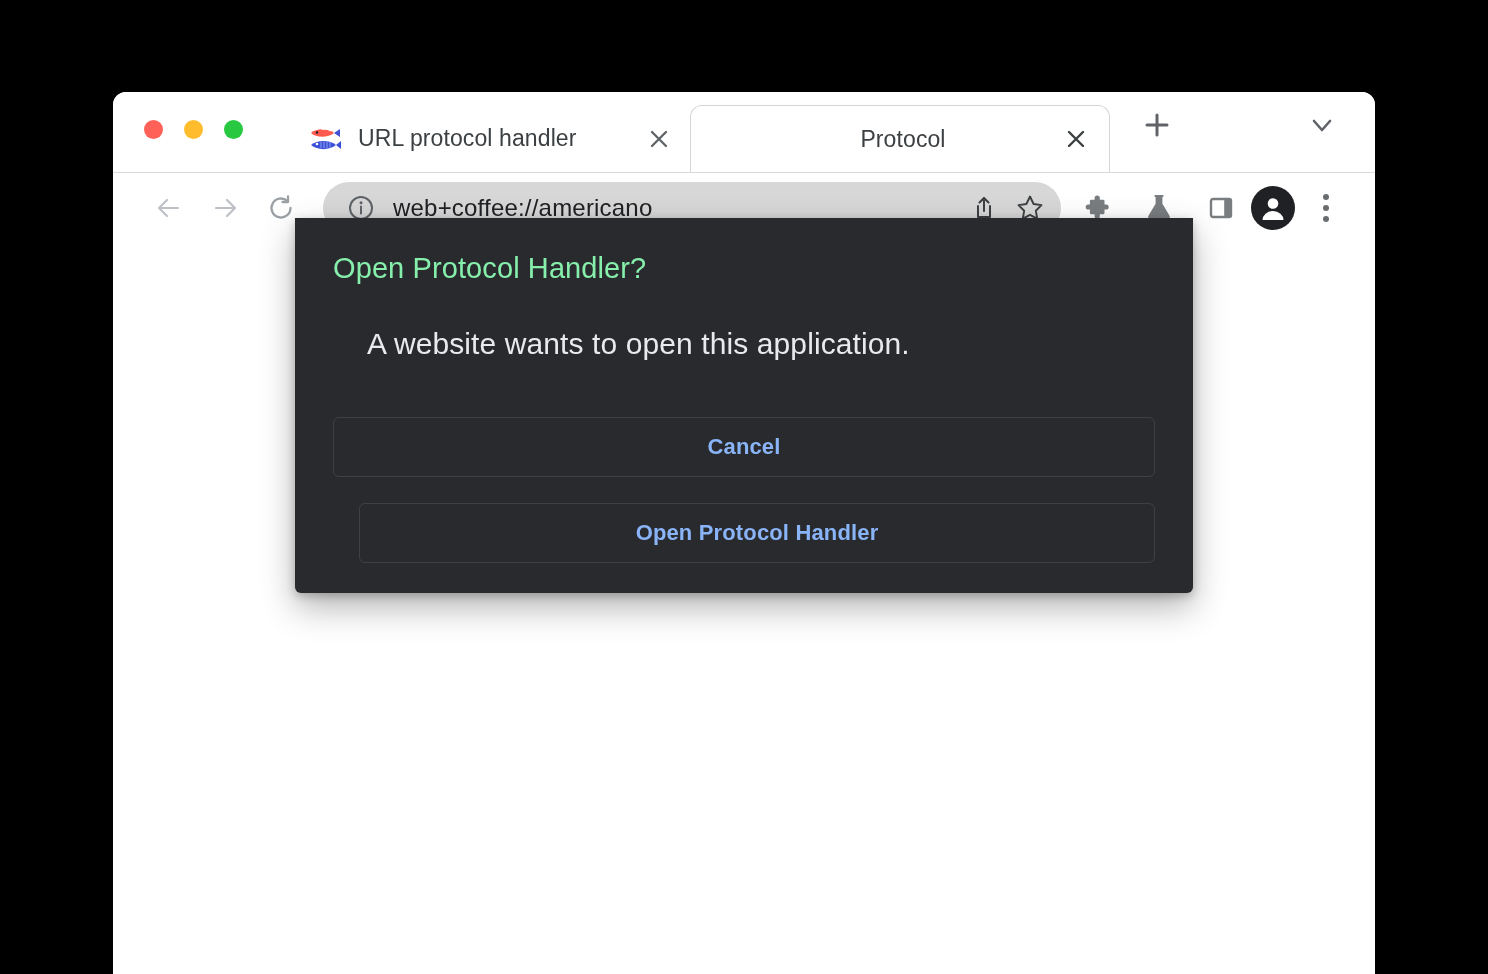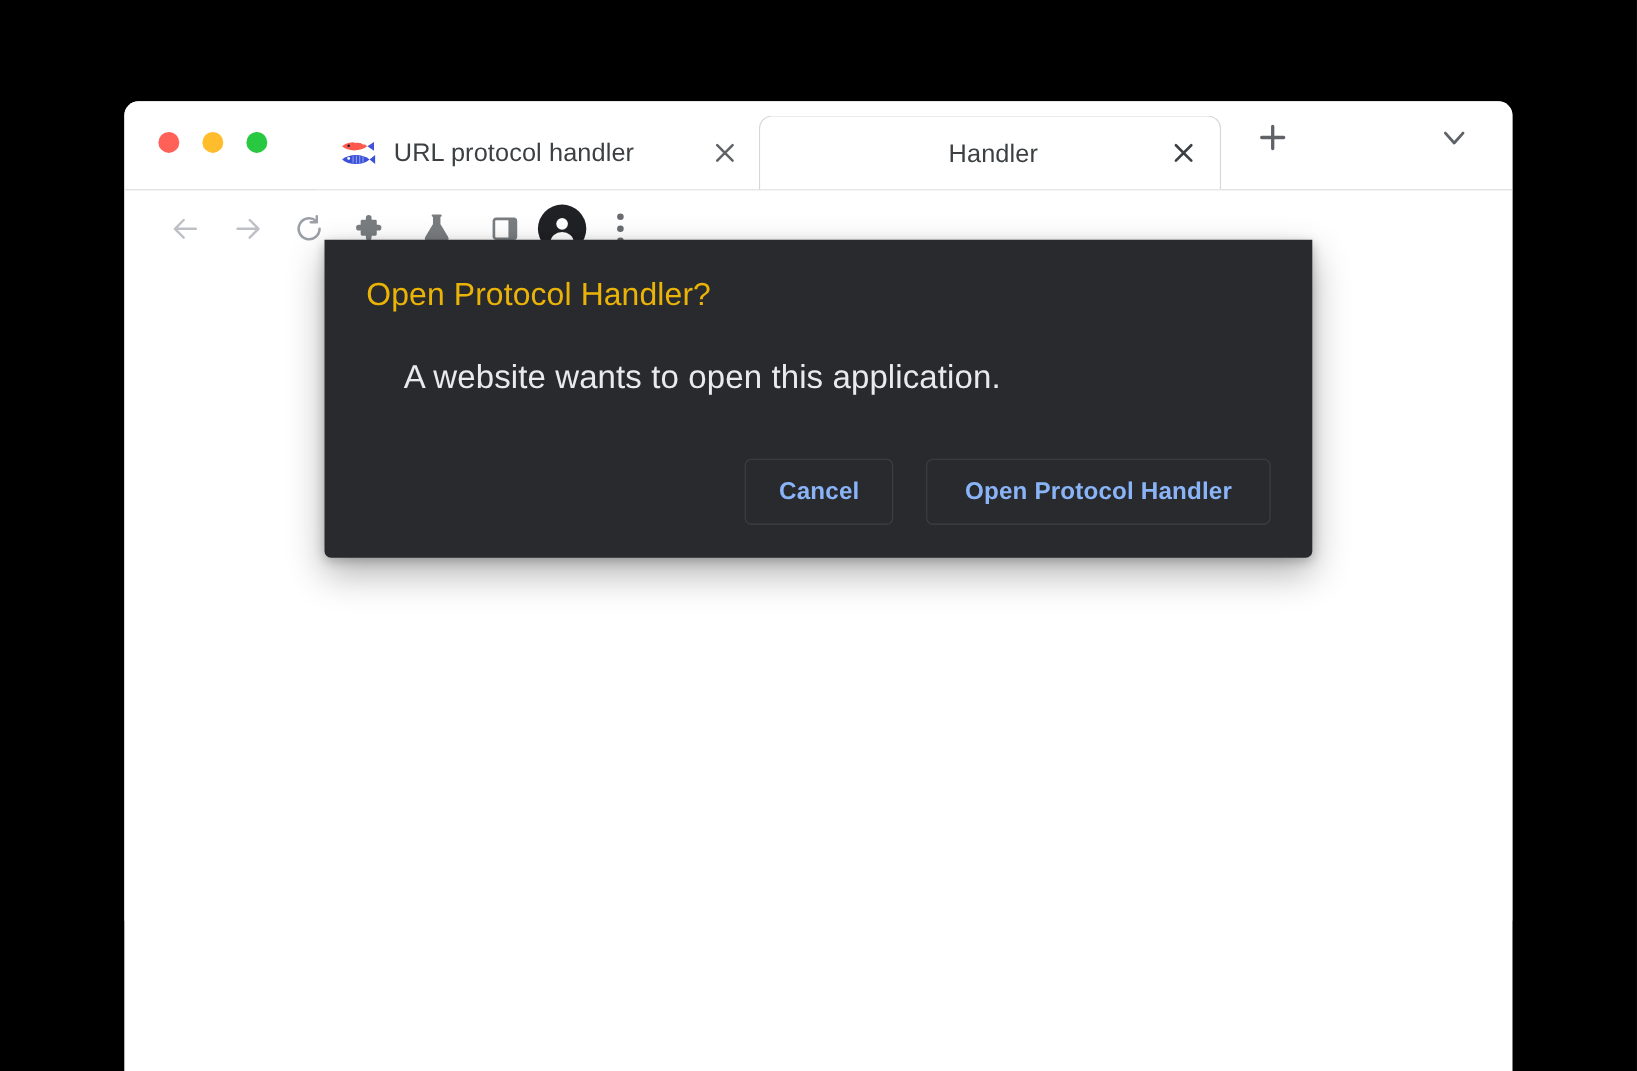--- a/index.html
+++ b/index.html
@@ -266,39 +266,40 @@
     background: #292a2d;
     border-radius: 0 0 6px 6px;
     box-shadow: 0 14px 34px rgba(0,0,0,0.30),
                 0 3px 10px rgba(0,0,0,0.22);
     padding: 34px 38px 30px 38px;
     z-index: 10;
   }
 
   .dialog-title {
     font-size: 29px;
-    color: #eab308;
+    color: #86efac;
     font-weight: 400;
     letter-spacing: 0.1px;
     margin-bottom: 42px;
     padding-left: 0px;
   }
 
   .dialog-body {
     font-size: 30px;
     color: #e8eaed;
     letter-spacing: 0.1px;
     padding-left: 34px;
     margin-bottom: 56px;
   }
 
   .dialog-actions {
     display: flex;
     justify-content: flex-end;
-    gap: 4px;
+    gap: 26px;
+    flex-direction: column;
   }
 
   .dlg-btn {
     height: 60px;
     padding: 0 30px;
     background: transparent;
     border: 1px solid #3f4043;
     border-radius: 6px;
     color: #8ab4f8;
     font-size: 22px;
@@ -346,21 +347,21 @@
         </span>
         <span class="tab-title">URL protocol handler</span>
         <span class="tab-close">
           <svg width="22" height="22" viewBox="0 0 22 22">
             <path d="M4 4 L18 18 M18 4 L4 18" stroke="#5f6368" stroke-width="2.3" stroke-linecap="round"></path>
           </svg>
         </span>
       </div>
 
       <div class="tab active">
-        <span class="tab-title">Handler</span>
+        <span class="tab-title">Protocol</span>
         <span class="tab-close">
           <svg width="22" height="22" viewBox="0 0 22 22">
             <path d="M4 4 L18 18 M18 4 L4 18" stroke="#3c4043" stroke-width="2.4" stroke-linecap="round"></path>
           </svg>
         </span>
       </div>
 
     </div>
 
     <div class="tabstrip-buttons">
@@ -391,20 +392,42 @@
       </svg>
     </span>
 
     <span class="nav-btn">
       <svg width="30" height="30" viewBox="0 0 30 30">
         <path d="M24.5 15 A9.5 9.5 0 1 1 21.2 7.8" stroke="#9aa0a6" stroke-width="2.3" fill="none" stroke-linecap="round"></path>
         <path d="M22 3.5 L22 9 L16.5 9" stroke="#9aa0a6" stroke-width="2.3" fill="none" stroke-linecap="round" stroke-linejoin="round"></path>
       </svg>
     </span>
 
+    <div class="omnibox">
+      <span class="omnibox-info">
+        <svg width="28" height="28" viewBox="0 0 28 28">
+          <circle cx="14" cy="14" r="11" stroke="#5f6368" stroke-width="2" fill="none"></circle>
+          <circle cx="14" cy="8.8" r="1.5" fill="#5f6368"></circle>
+          <path d="M14 12.5 L14 19.5" stroke="#5f6368" stroke-width="2" stroke-linecap="round"></path>
+        </svg>
+      </span>
+      <span class="omnibox-url" title="web+coffee://americano">web+coffee://americano</span>
+      <span class="omnibox-action">
+        <svg width="28" height="28" viewBox="0 0 28 28">
+          <path d="M8 12 L8 23 L20 23 L20 12" stroke="#3c4043" stroke-width="2" fill="none" stroke-linecap="round" stroke-linejoin="round"></path>
+          <path d="M14 17 L14 4" stroke="#3c4043" stroke-width="2" stroke-linecap="round"></path>
+          <path d="M9.5 8.5 L14 4 L18.5 8.5" stroke="#3c4043" stroke-width="2" fill="none" stroke-linecap="round" stroke-linejoin="round"></path>
+        </svg>
+      </span>
+      <span class="omnibox-action">
+        <svg width="30" height="30" viewBox="0 0 30 30">
+          <path d="M15 3.5 L18.6 11 L26.5 12.1 L20.8 17.7 L22.2 25.6 L15 21.8 L7.8 25.6 L9.2 17.7 L3.5 12.1 L11.4 11 Z" stroke="#3c4043" stroke-width="1.9" fill="none" stroke-linejoin="round"></path>
+        </svg>
+      </span>
+    </div>
 
     <div class="toolbar-ext">
       <span class="icon-btn">
         <svg width="30" height="30" viewBox="0 0 30 30">
           <path d="M12 3.5 a2.6 2.6 0 0 1 5.2 0 v1.6 h3.4 a1.3 1.3 0 0 1 1.3 1.3 v3.4 h1.6
                    a2.6 2.6 0 0 1 0 5.2 h-1.6 v3.4 a1.3 1.3 0 0 1 -1.3 1.3 h-3.4 v1.6
                    a2.6 2.6 0 0 1 -5.2 0 v-1.6 h-3.4 a1.3 1.3 0 0 1 -1.3 -1.3 v-3.4 h-1.6
                    a2.6 2.6 0 0 1 0 -5.2 h1.6 v-3.4 a1.3 1.3 0 0 1 1.3 -1.3 h3.4 z" fill="#7a7d80" transform="translate(0.6,1.6)"></path>
         </svg>
       </span>

